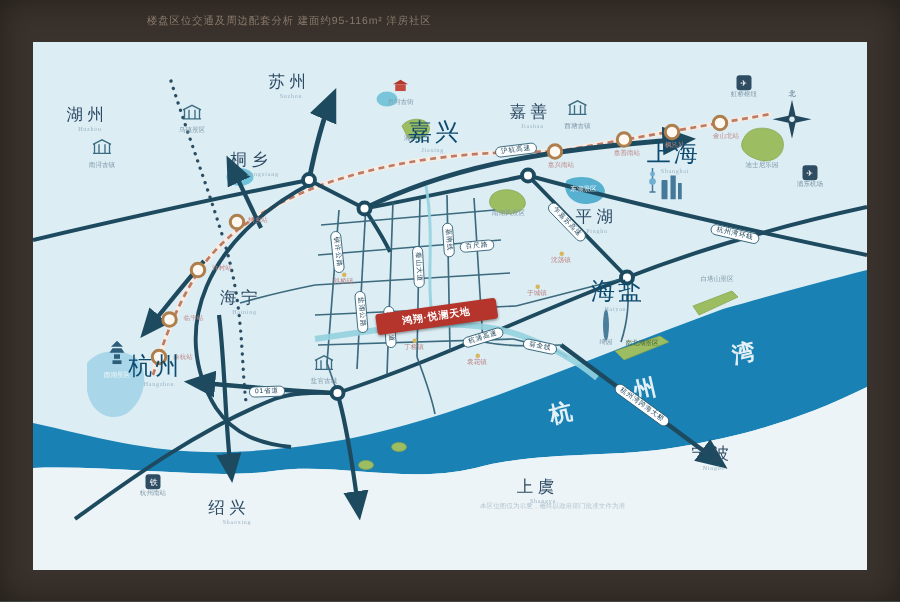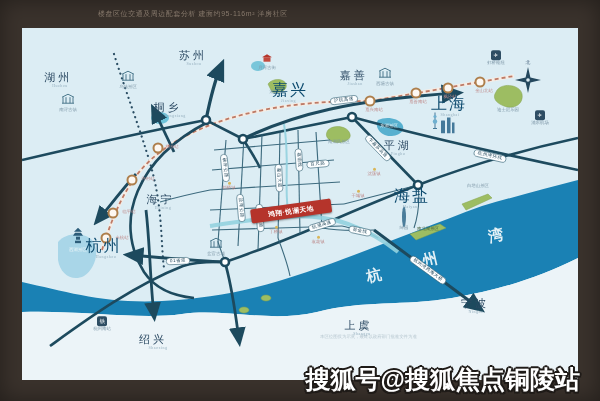--- a/index.html
+++ b/index.html
@@ -364,14 +364,13 @@
       </svg>
     </div>
 
     <div class="project" style="left:269px;top:183px">
       <span>鸿翔·悦澜天地</span>
     </div>
 
     <div class="disclaimer">本区位图仅为示意，最终以政府部门批准文件为准</div>
   </div>
 
-  <div class="watermark">搜狐号@搜狐焦点铜陵站</div>
 </div>
 
 </body></html>

